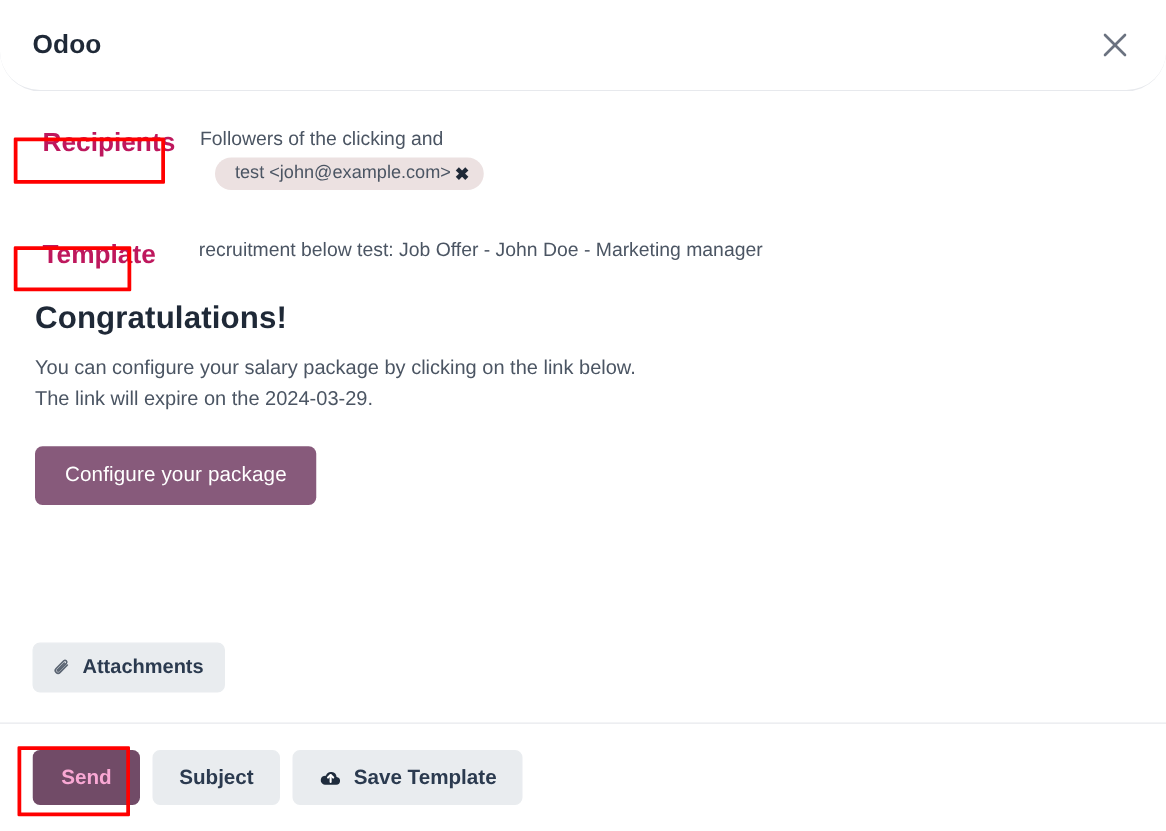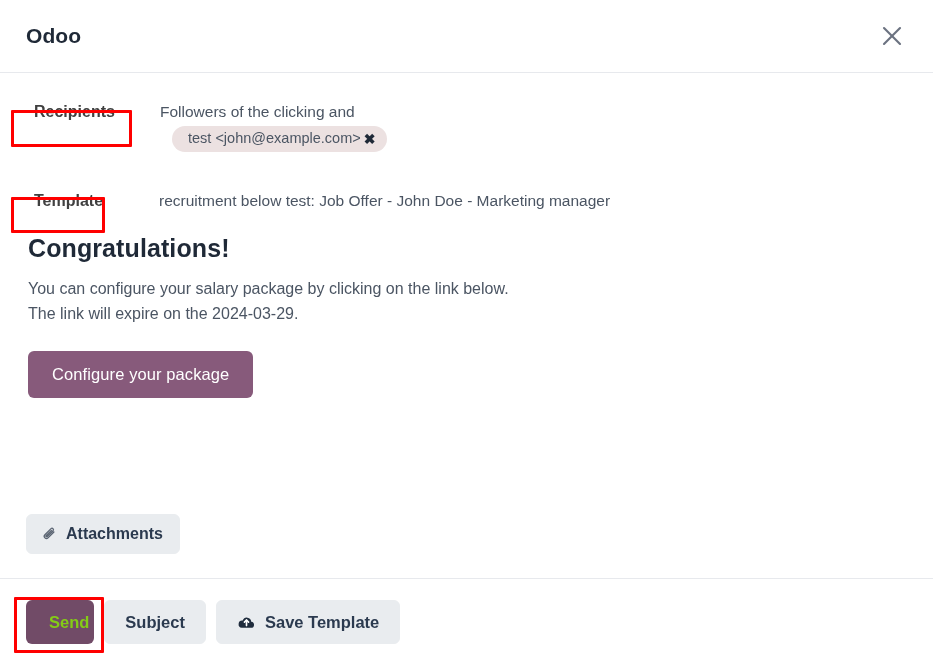--- a/index.html
+++ b/index.html
@@ -29,20 +29,21 @@
 
   
   .dialog-header {
     height: 73px;
     min-height: 73px;
     border-bottom: 1px solid #e7e9ed;
     display: flex;
     align-items: center;
     justify-content: space-between;
     padding: 0 24px 0 26px;
+    border-radius: 32px;
   }
   .dialog-title {
     font-size: 21px;
     font-weight: 700;
     color: #1f2937;
     letter-spacing: 0.1px;
   }
   .close-btn {
     width: 34px;
     height: 34px;
@@ -64,25 +65,26 @@
     position: relative;
   }
 
   
   .field-row {
     display: flex;
     align-items: flex-start;
     margin-bottom: 4px;
   }
   .field-label {
-    font-size: 16px;
-    font-weight: 700;
-    color: #404040;
+    font-size: 21px;
+    font-weight: 700;
+    color: #be185d;
     padding: 4px 8px 4px 8px;
     white-space: nowrap;
+    text-align: center;
   }
   .field-label-recipients { width: 122px; }
   .field-label-subject { width: 95px; }
 
   .field-value {
     flex: 1 1 auto;
     padding-top: 3px;
     font-size: 15.5px;
     color: #4b5563;
     line-height: 1.35;
@@ -193,23 +195,23 @@
     padding: 11px 20px;
     cursor: pointer;
     border: 1px solid transparent;
     display: inline-flex;
     align-items: center;
     gap: 9px;
     line-height: 1.25;
   }
   .btn-send {
     background: #714b67;
-    color: #84cc16;
+    color: #f9a8d4;
     padding-left: 22px;
-    padding-right: 4px;
+    padding-right: 22px;
   }
   .btn-secondary {
     background: #e9ecef;
     color: #2b3a4f;
     border-color: #e9ecef;
   }
   .btn-secondary svg { display:block; }
 
   
   .annot {

